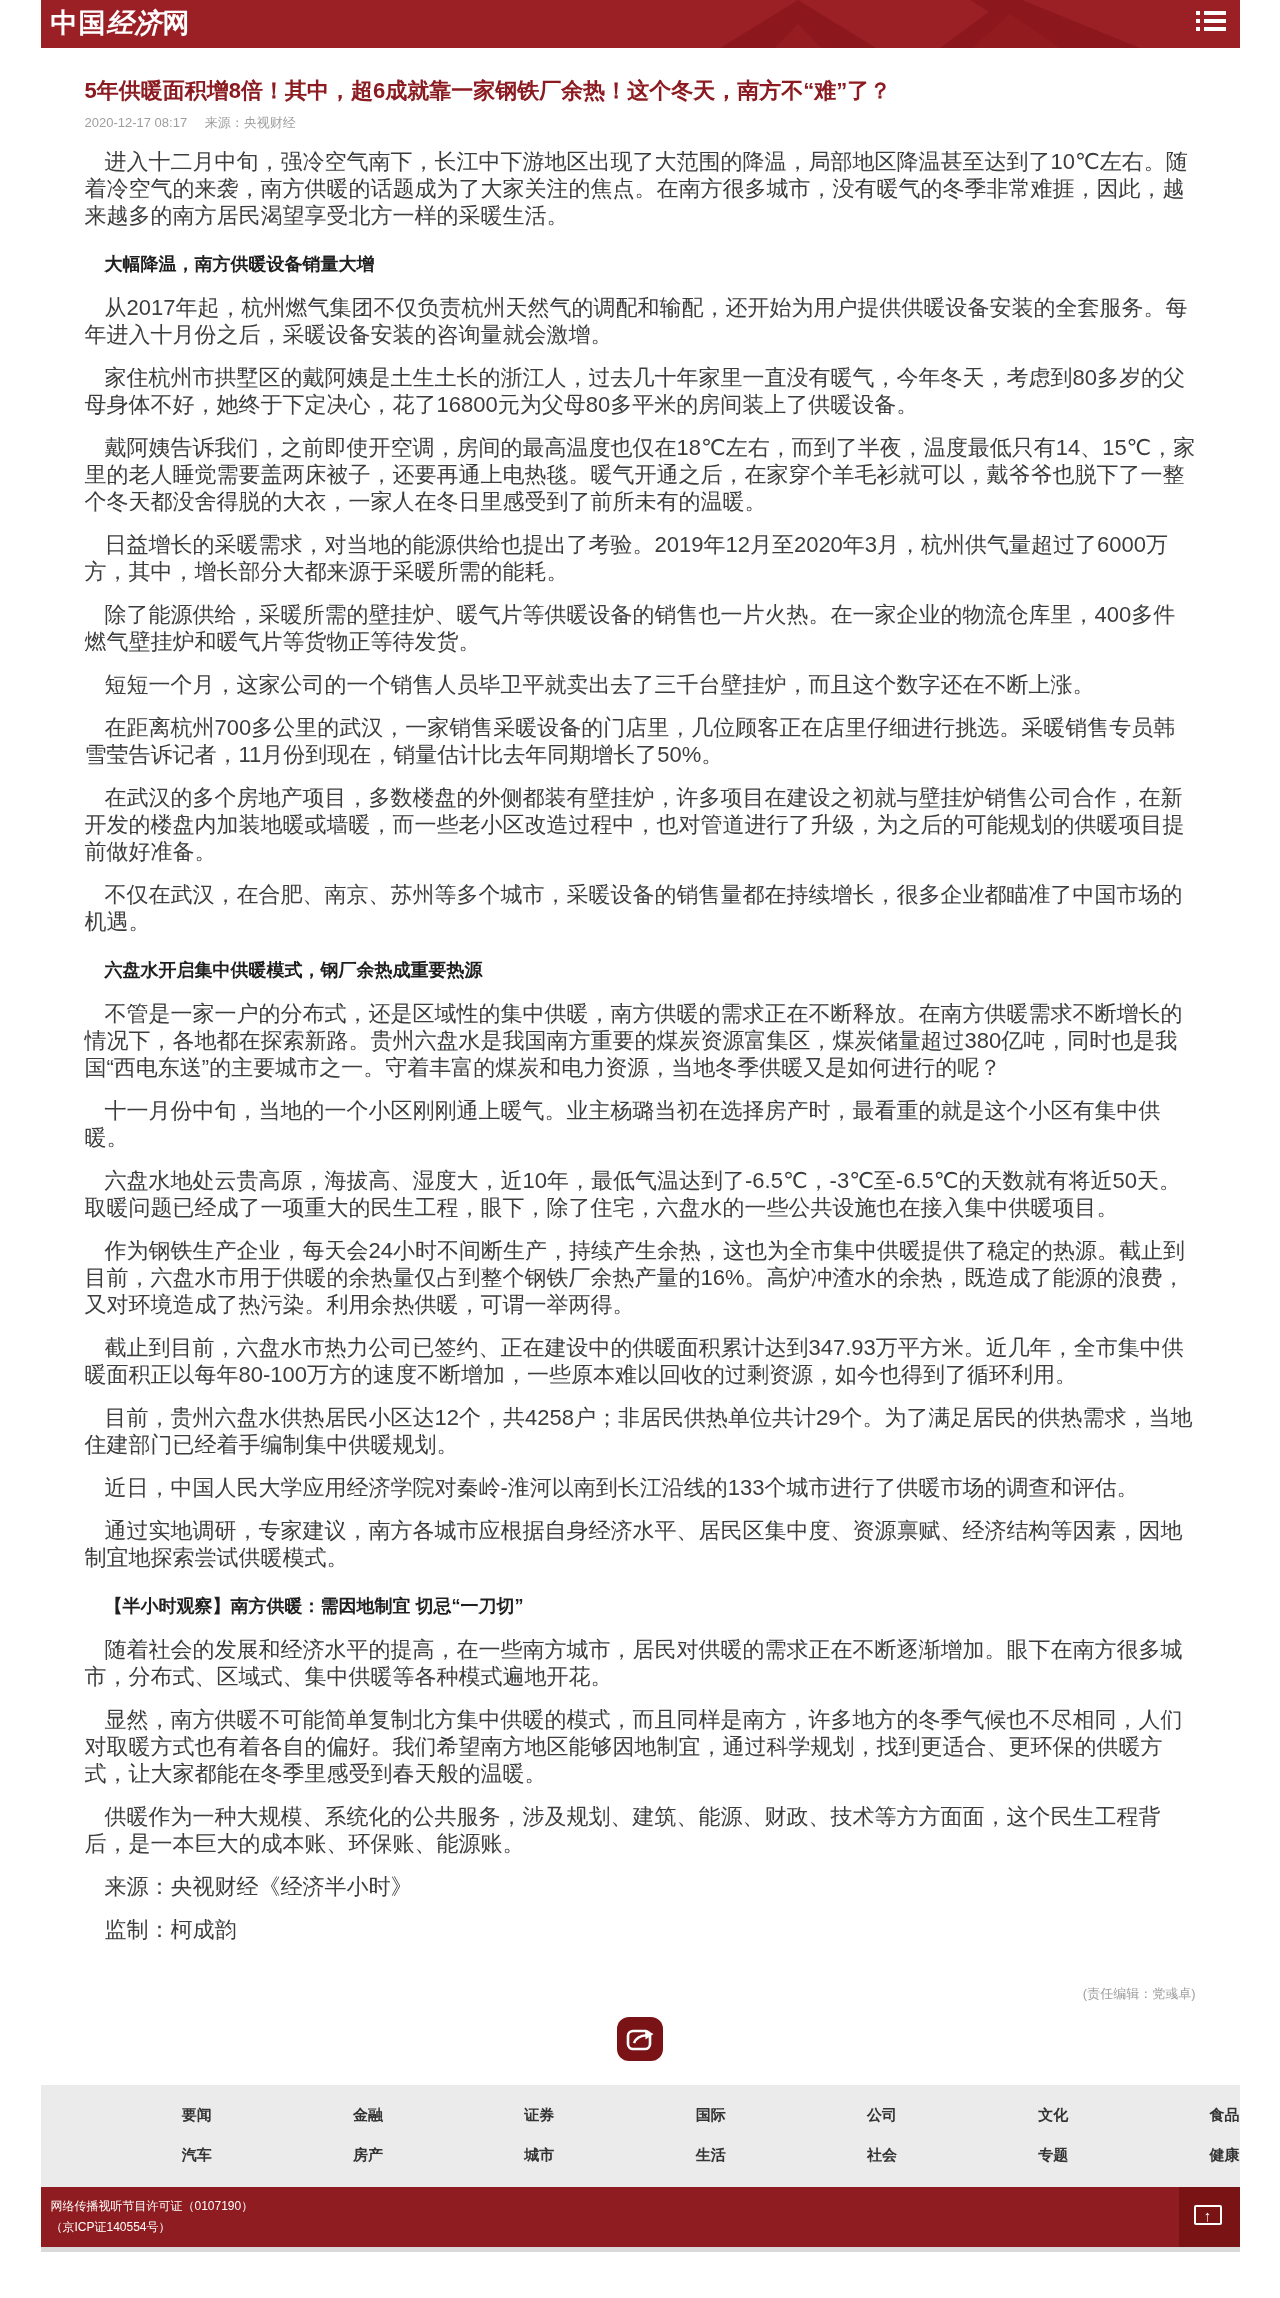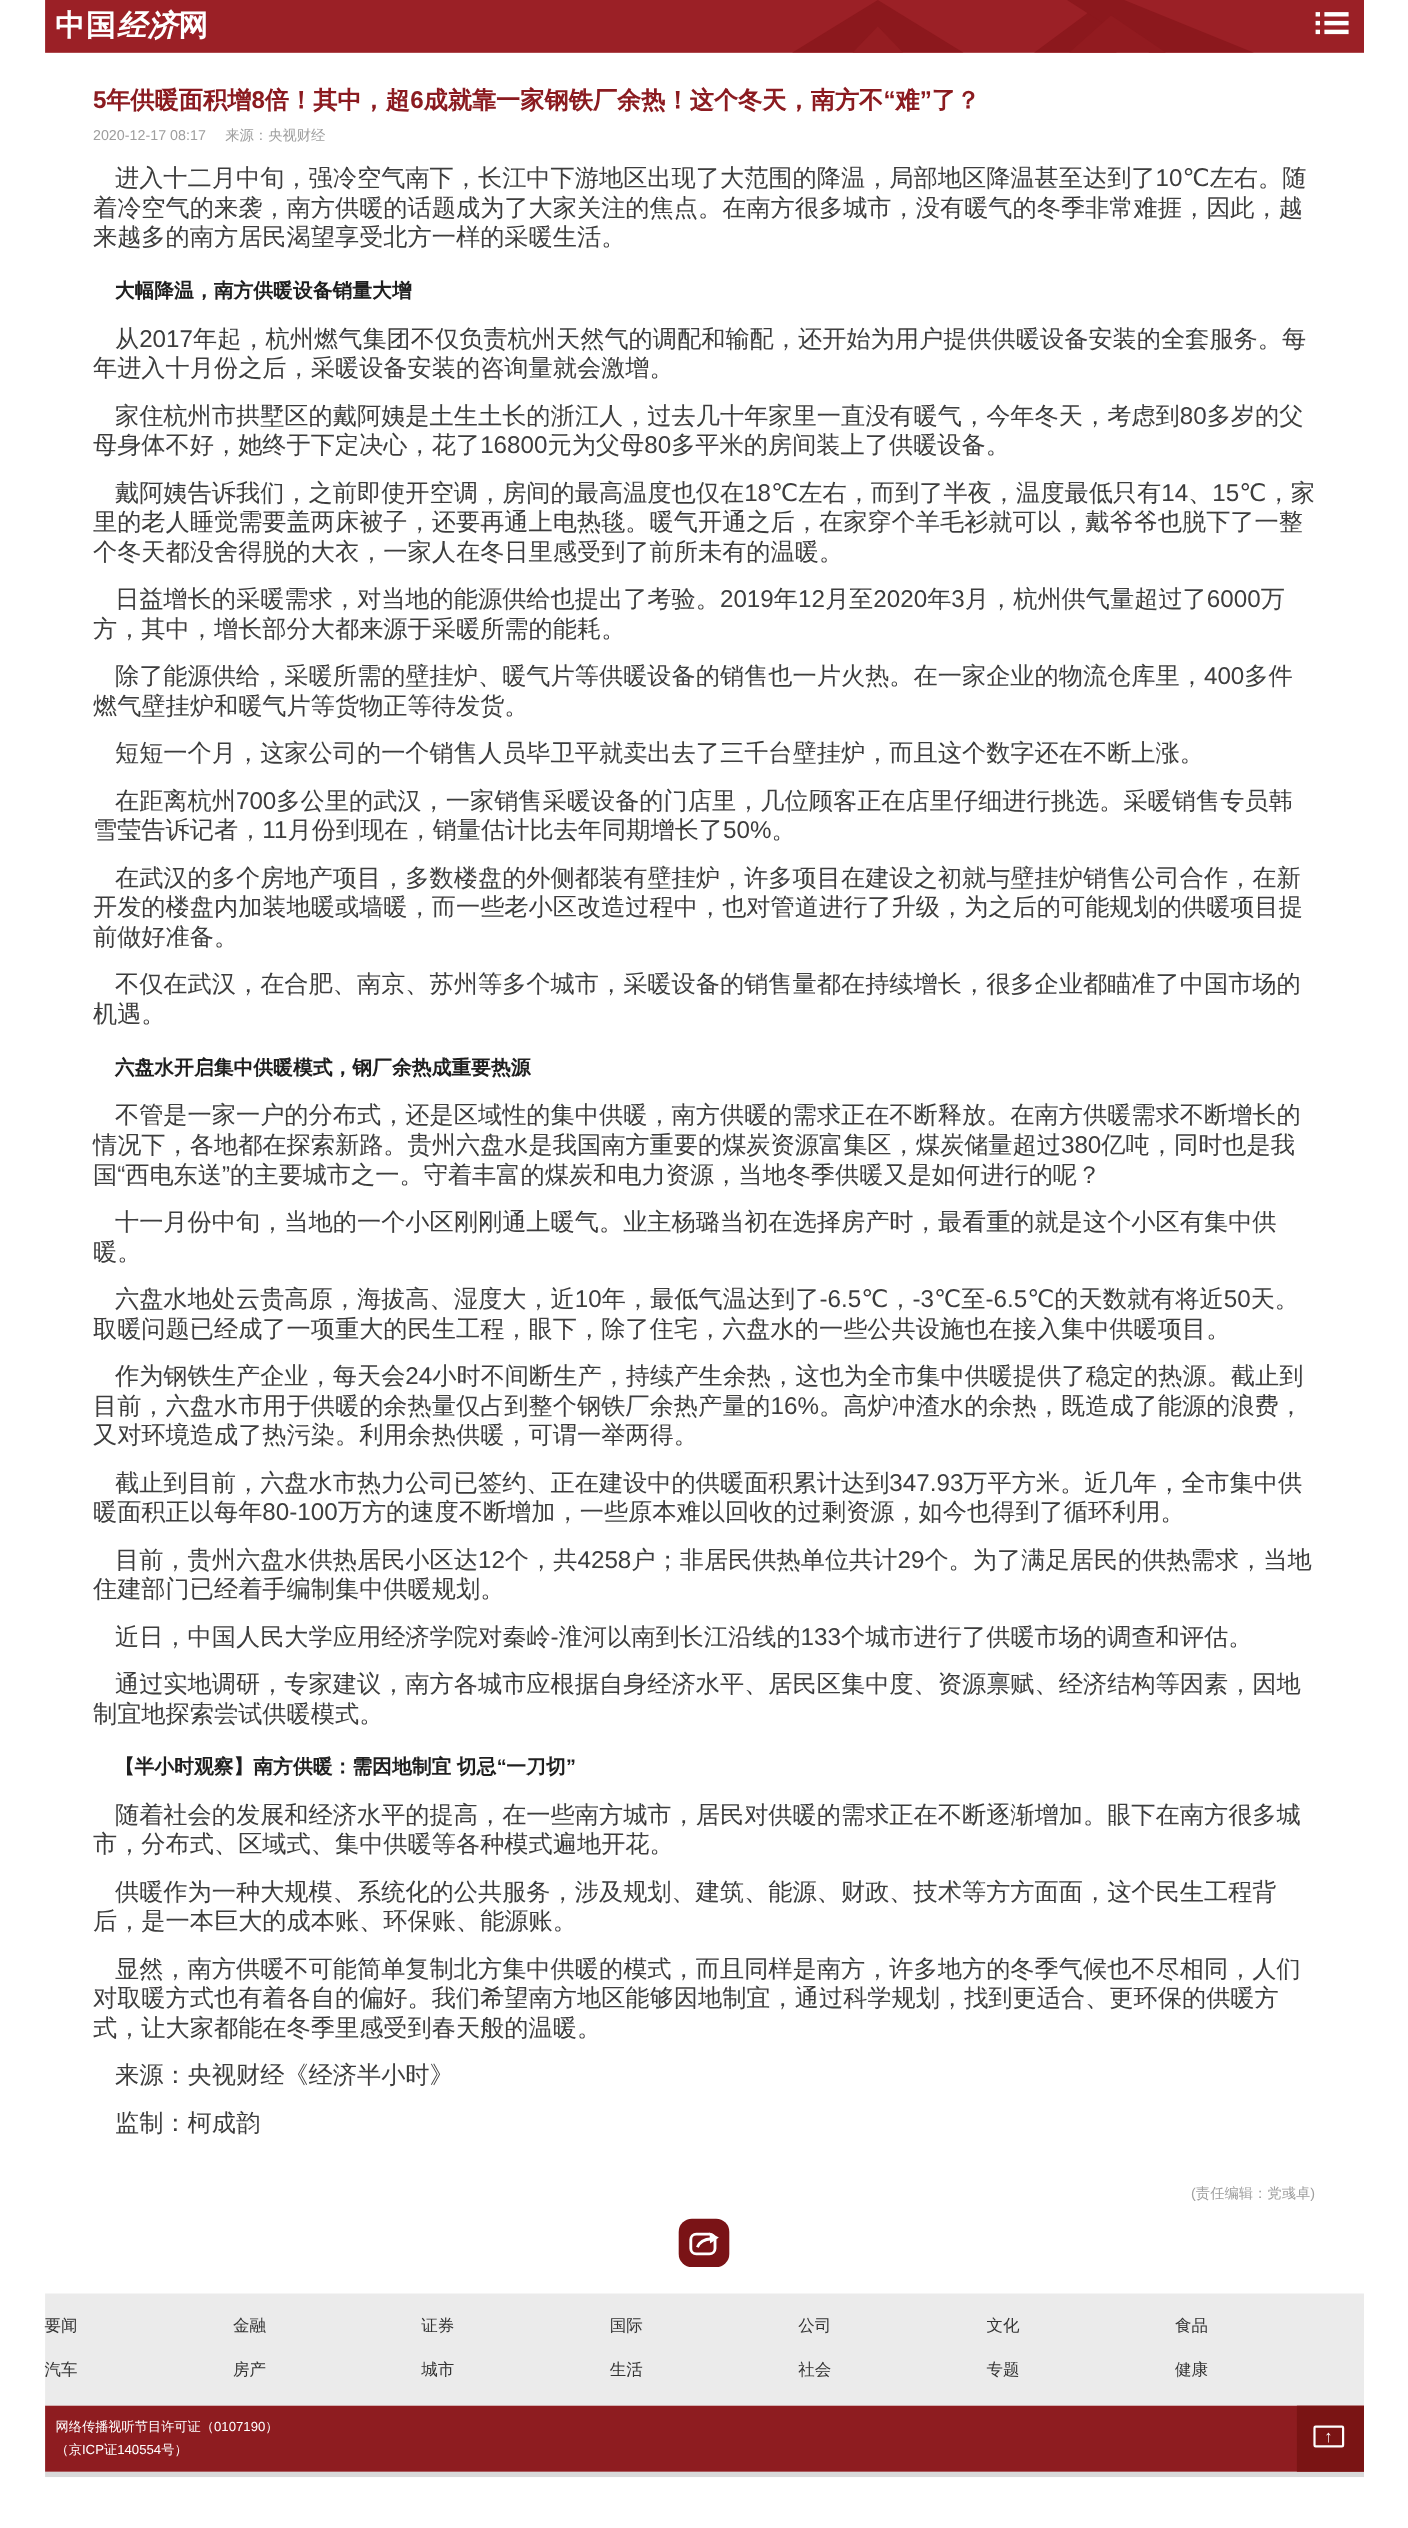--- a/index.html
+++ b/index.html
@@ -26,21 +26,21 @@
   .article h2{font-size:18px;line-height:27px;color:#1f1f1f;font-weight:bold;text-indent:20px;margin:22px 0 16px;}
   .editor-note{text-align:right;color:#9e9e9e;font-size:13px;margin:24px 0 14px;}
 
   
   .share-row{text-align:center;margin:12px 0 24px;}
   .share-btn{display:inline-block;width:46px;height:44px;background:#7a1316;border:none;border-radius:12px;cursor:pointer;padding:0;line-height:0;}
 
   
   .footer-nav{background:#ebebeb;padding:10px 0 12px;}
   .nav-grid{display:grid;grid-template-columns:repeat(7,1fr);}
-  .nav-item{text-align:left;font-size:15px;color:#333;line-height:40px;cursor:pointer;}
+  .nav-item{text-align:right;font-size:15px;color:#333;line-height:40px;cursor:pointer;font-weight:bold;}
 
   
   .bottom-bar{position:relative;height:60px;background:#8e1c20;}
   .license{padding:9px 0 0 10px;color:#fff;font-size:12px;line-height:21px;}
   .top-panel{position:absolute;right:0;top:0;width:61px;height:60px;background:#7a1414;}
   .top-btn{position:absolute;left:15px;top:18px;width:28px;height:20px;border:2px solid #fff;border-radius:2px;background:transparent;color:#fff;font-size:15px;font-weight:bold;line-height:18px;text-align:center;cursor:pointer;padding:0;}
   .page-bottom-strip{height:5px;background:#d9d9d9;}
 </style>
 </head>
 <body>
@@ -97,22 +97,22 @@
         <p>不管是一家一户的分布式，还是区域性的集中供暖，南方供暖的需求正在不断释放。在南方供暖需求不断增长的情况下，各地都在探索新路。贵州六盘水是我国南方重要的煤炭资源富集区，煤炭储量超过380亿吨，同时也是我国“西电东送”的主要城市之一。守着丰富的煤炭和电力资源，当地冬季供暖又是如何进行的呢？</p>
         <p>十一月份中旬，当地的一个小区刚刚通上暖气。业主杨璐当初在选择房产时，最看重的就是这个小区有集中供暖。</p>
         <p>六盘水地处云贵高原，海拔高、湿度大，近10年，最低气温达到了-6.5℃，-3℃至-6.5℃的天数就有将近50天。取暖问题已经成了一项重大的民生工程，眼下，除了住宅，六盘水的一些公共设施也在接入集中供暖项目。</p>
         <p>作为钢铁生产企业，每天会24小时不间断生产，持续产生余热，这也为全市集中供暖提供了稳定的热源。截止到目前，六盘水市用于供暖的余热量仅占到整个钢铁厂余热产量的16%。高炉冲渣水的余热，既造成了能源的浪费，又对环境造成了热污染。利用余热供暖，可谓一举两得。</p>
         <p>截止到目前，六盘水市热力公司已签约、正在建设中的供暖面积累计达到347.93万平方米。近几年，全市集中供暖面积正以每年80-100万方的速度不断增加，一些原本难以回收的过剩资源，如今也得到了循环利用。</p>
         <p>目前，贵州六盘水供热居民小区达12个，共4258户；非居民供热单位共计29个。为了满足居民的供热需求，当地住建部门已经着手编制集中供暖规划。</p>
         <p>近日，中国人民大学应用经济学院对秦岭-淮河以南到长江沿线的133个城市进行了供暖市场的调查和评估。</p>
         <p>通过实地调研，专家建议，南方各城市应根据自身经济水平、居民区集中度、资源禀赋、经济结构等因素，因地制宜地探索尝试供暖模式。</p>
         <h2>【半小时观察】南方供暖：需因地制宜 切忌“一刀切”</h2>
         <p>随着社会的发展和经济水平的提高，在一些南方城市，居民对供暖的需求正在不断逐渐增加。眼下在南方很多城市，分布式、区域式、集中供暖等各种模式遍地开花。</p>
+        <p>显然，南方供暖不可能简单复制北方集中供暖的模式，而且同样是南方，许多地方的冬季气候也不尽相同，人们对取暖方式也有着各自的偏好。我们希望南方地区能够因地制宜，通过科学规划，找到更适合、更环保的供暖方式，让大家都能在冬季里感受到春天般的温暖。</p>
         <p>供暖作为一种大规模、系统化的公共服务，涉及规划、建筑、能源、财政、技术等方方面面，这个民生工程背后，是一本巨大的成本账、环保账、能源账。</p>
-        <p>显然，南方供暖不可能简单复制北方集中供暖的模式，而且同样是南方，许多地方的冬季气候也不尽相同，人们对取暖方式也有着各自的偏好。我们希望南方地区能够因地制宜，通过科学规划，找到更适合、更环保的供暖方式，让大家都能在冬季里感受到春天般的温暖。</p>
         <p>来源：央视财经《经济半小时》</p>
         <p>监制：柯成韵</p>
       </div>
 
     <div class="editor-note">(责任编辑：党彧卓)</div>
 
     <div class="share-row">
       <button class="share-btn" aria-label="share">
         <svg width="36" height="34" viewBox="0 0 36 34">
           <rect x="6" y="9" width="22" height="18" rx="5" fill="none" stroke="#ffffff" stroke-width="2.6"></rect>

